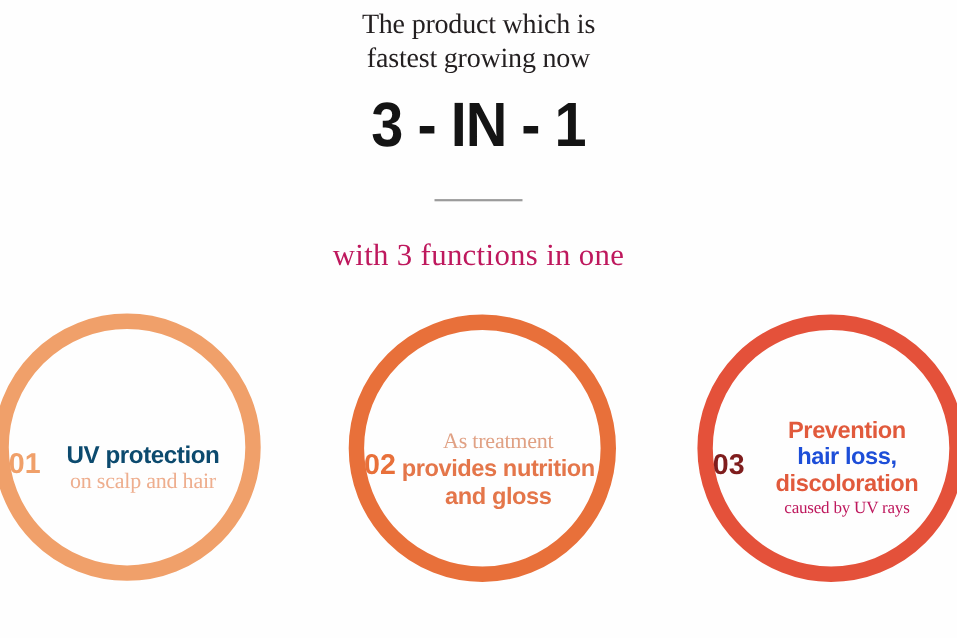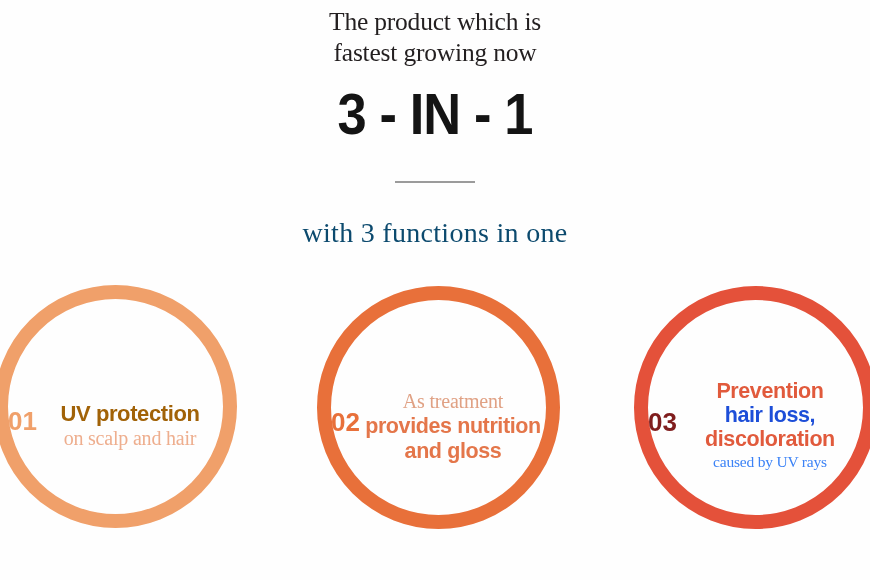--- a/index.html
+++ b/index.html
@@ -153,27 +153,27 @@
 
   <div class="headline" style="color: rgb(35, 31, 32);">
     <span class="line">The product which is</span>
     <span class="line">fastest growing now</span>
   </div>
 
   <div class="bigtitle" style="color: rgb(20, 20, 20);">3 - IN - 1</div>
 
   <div class="divider" style="background: rgb(155, 155, 155);"></div>
 
-  <div class="subtitle" style="color: #0c4a6e;">with 3 functions in one</div>
+  <div class="subtitle" style="color: #be185d;">with 3 functions in one</div>
 
   <div class="circle circle-1" style="border-color: rgb(240, 160, 106);">
     <div class="circle-inner">
       <div class="num" style="color: rgb(240, 160, 106);">01</div>
       <div class="body-text">
-        <span class="t-bold" style="color: #a16207;">UV protection</span>
+        <span class="t-bold" style="color: #0c4a6e;">UV protection</span>
         <span class="t-reg" style="color: rgb(238, 174, 142);">on scalp and hair</span>
       </div>
     </div>
   </div>
 
   <div class="circle circle-2" style="border-color: rgb(232, 112, 58);">
     <div class="circle-inner">
       <div class="num" style="color: rgb(232, 112, 58);">02</div>
       <div class="body-text">
         <span class="t-reg" style="color: rgb(224, 161, 132);">As treatment</span>
@@ -183,18 +183,18 @@
     </div>
   </div>
 
   <div class="circle circle-3" style="border-color: rgb(228, 81, 58);">
     <div class="circle-inner">
       <div class="num" style="color: #7f1d1d;">03</div>
       <div class="body-text">
         <span class="t-bold" style="color: rgb(225, 90, 60);">Prevention</span>
         <span class="t-bold" style="color: #1d4ed8;">hair loss,</span>
         <span class="t-bold" style="color: rgb(225, 90, 60);">discoloration</span>
-        <span class="t-reg" style="color: #3b82f6;">caused by UV rays</span>
+        <span class="t-reg" style="color: #be185d;">caused by UV rays</span>
       </div>
     </div>
   </div>
 
 </div>
 
 </body></html>

